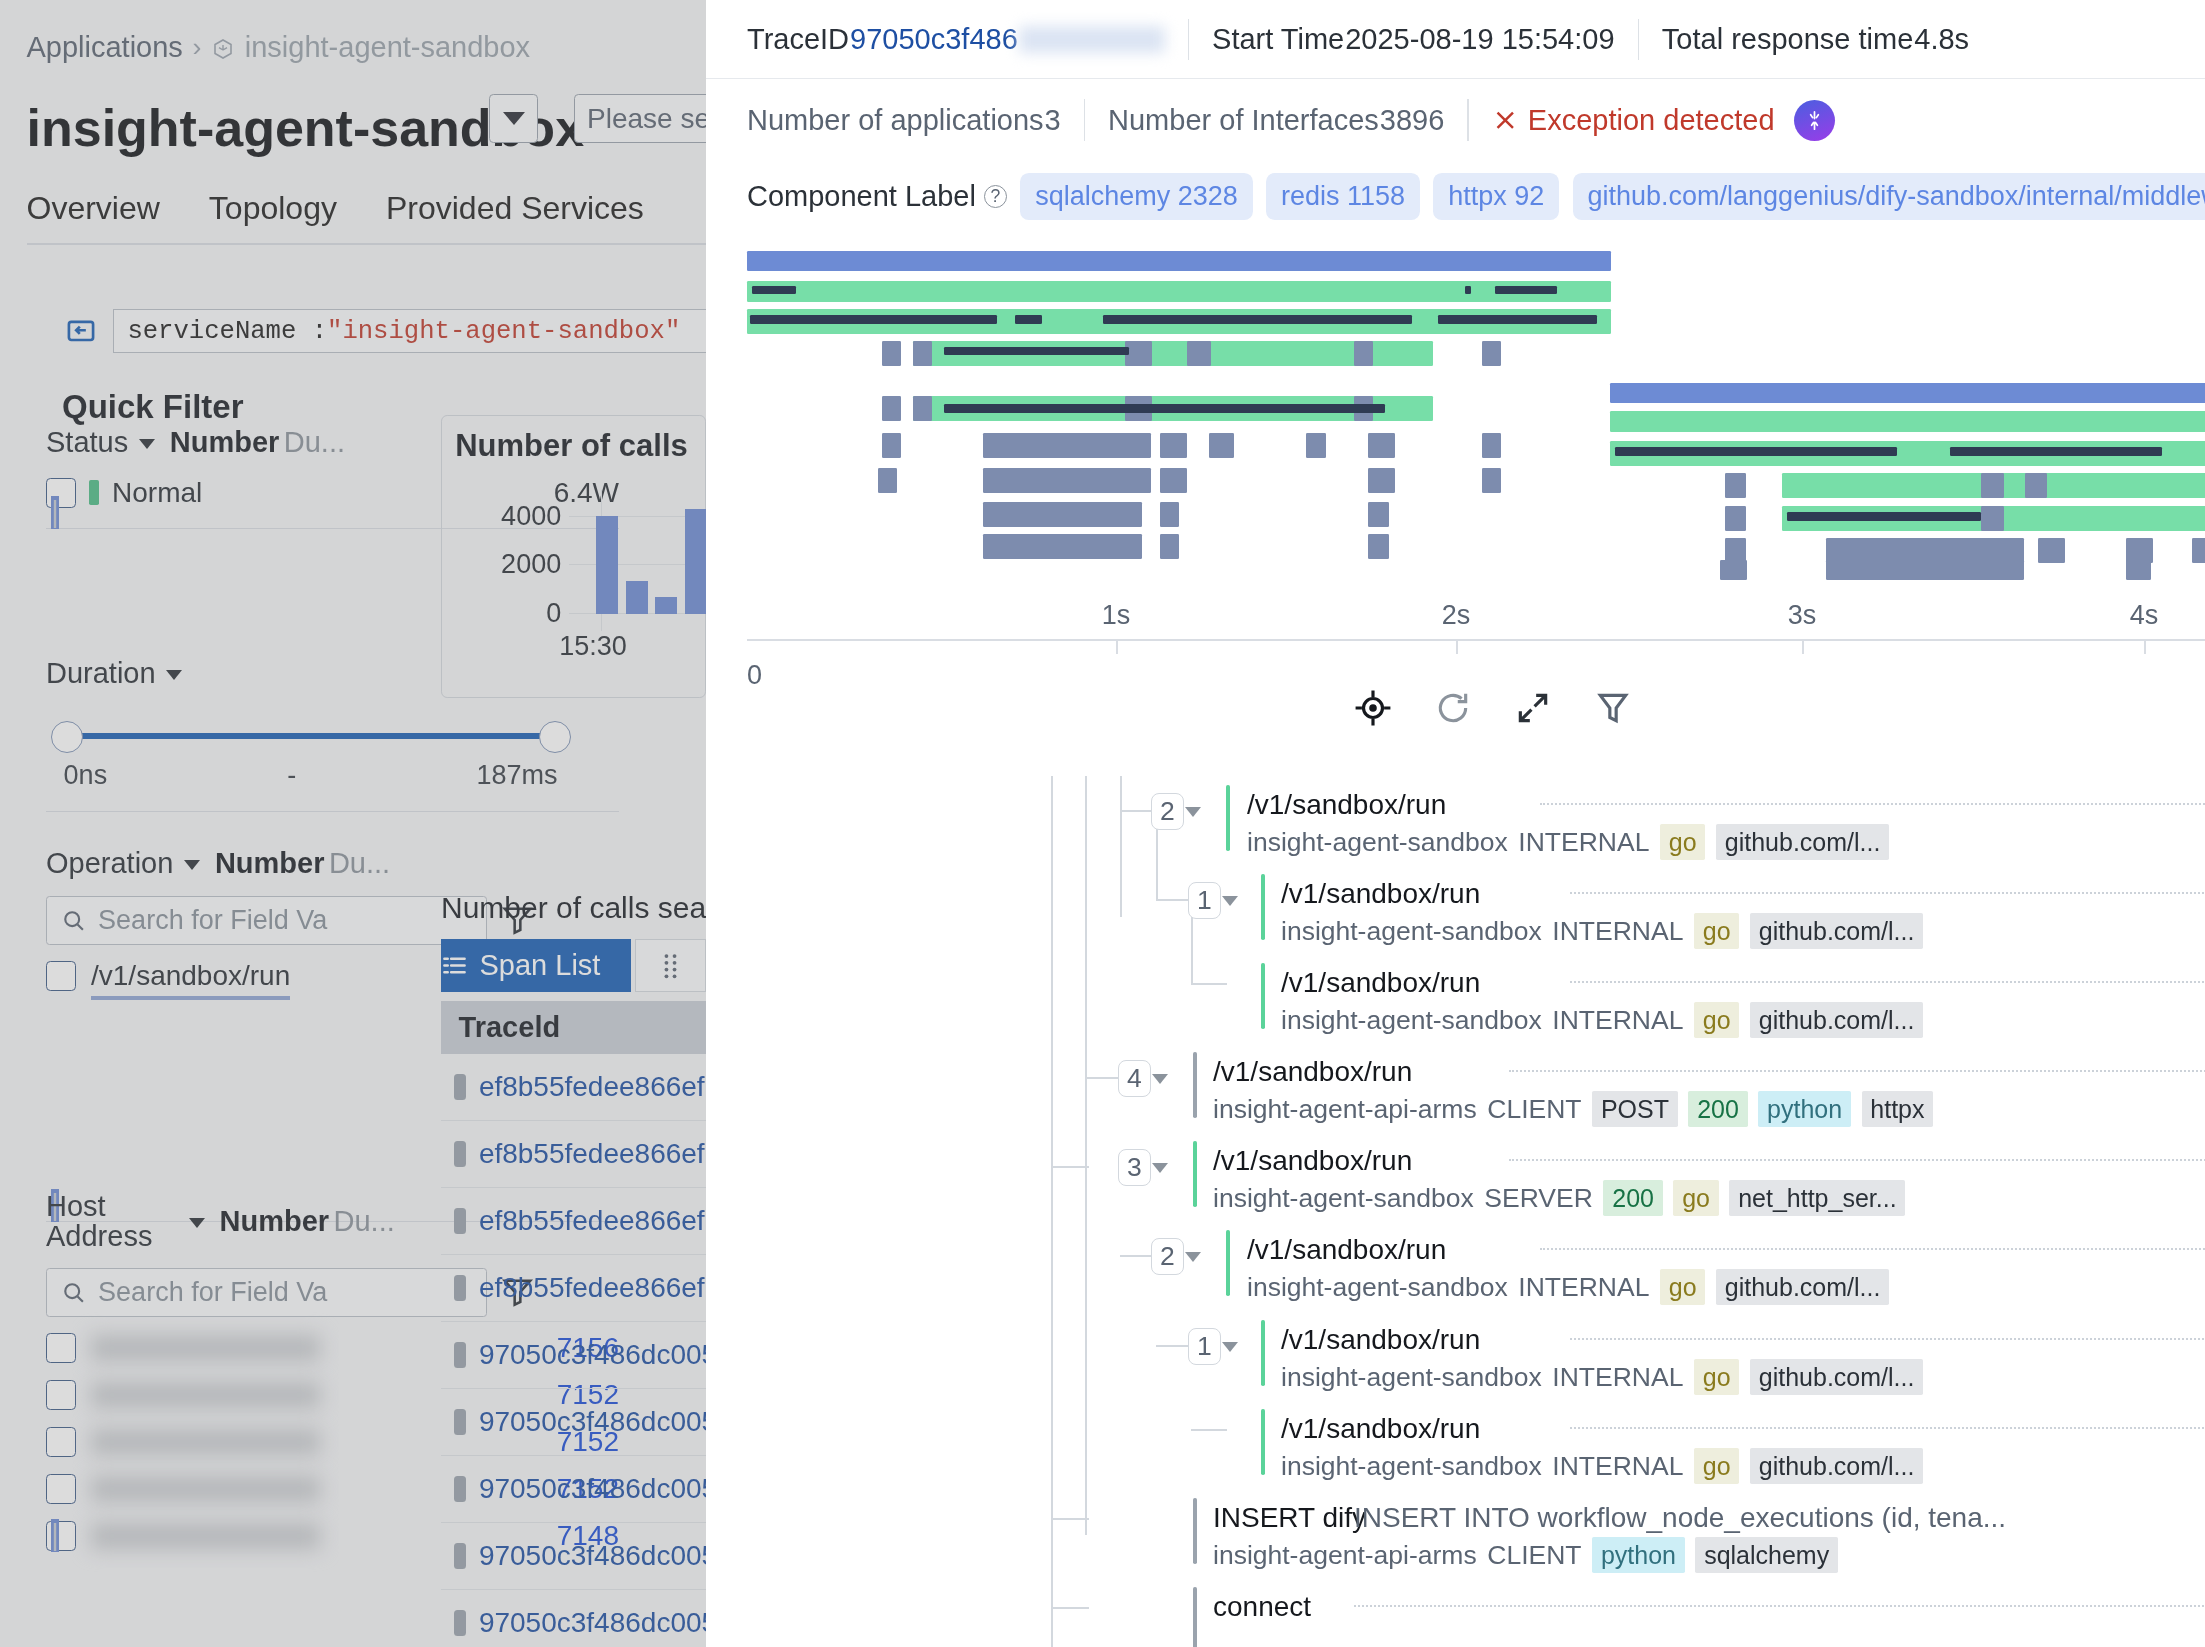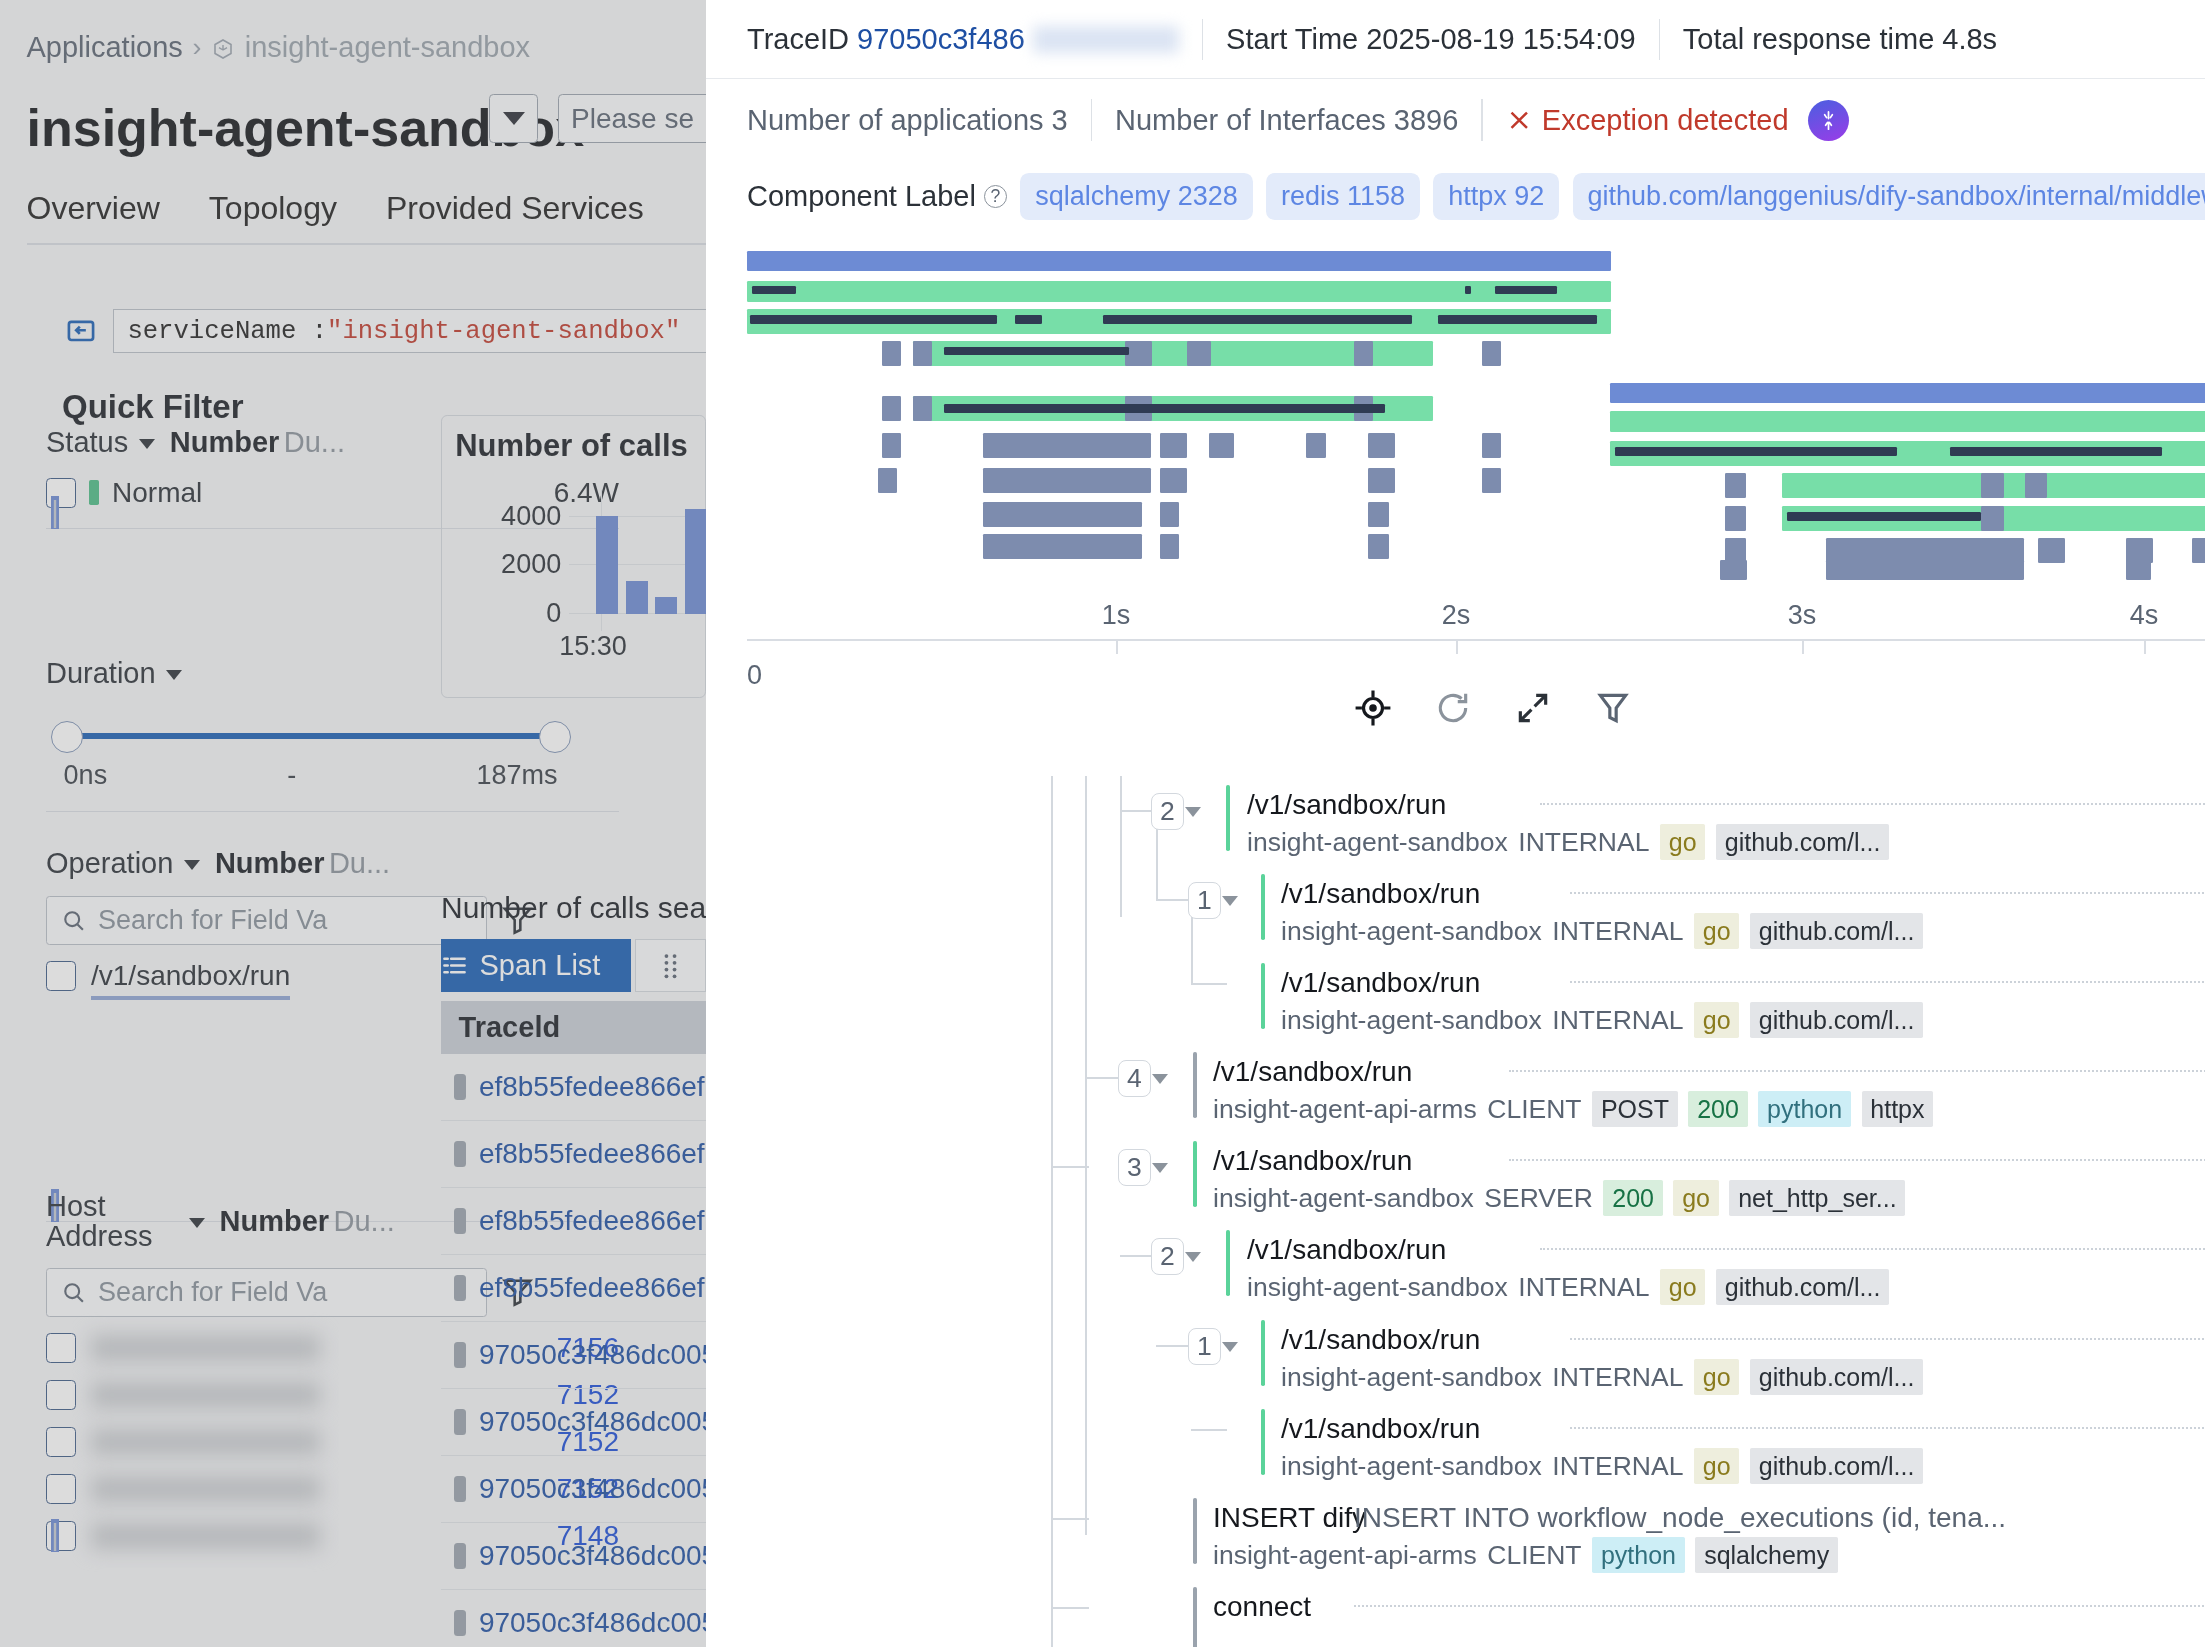--- a/index.html
+++ b/index.html
@@ -29,21 +29,21 @@
   .bc .cube { width:24px;height:24px; display:inline-block;}
   .bc .cur { color:#99a2ab; }
 
   .page-title { position:absolute; left:26.5px; top:98px; font-size:52px; font-weight:700;
                 color:#15181d; white-space:nowrap;}
   .title-dd { position:absolute; left:489px; top:94px; width:49px; height:49px;
               border:1.3px solid #9aa3ad; border-radius:4.4px; background:#fafbfc;
               display:flex; align-items:center; justify-content:center;}
   .caret-dn { width:0;height:0;border-left:11.5px solid transparent;border-right:11.5px solid transparent;
               border-top:13.2px solid #2b2f36;}
-  .title-sel { position:absolute; left:558px; top:94px; width:247px; height:49px;
+  .title-sel { position:absolute; left:574px; top:94px; width:247px; height:49px;
                border:1.3px solid #9aa3ad; border-radius:4.4px; background:#fafbfc;
                display:flex; align-items:center; padding-left:12px;
                font-size:28px; color:#5a6472; white-space:nowrap; overflow:hidden;}
 
   .tabs-row { position:absolute; left:26.5px; top:190px; display:flex; gap:49px; align-items:flex-end;
               font-size:32px; color:#222;}
   .tabs-row .tab { white-space:nowrap; padding-bottom:11.5px; }
   .tabs-underline { position:absolute; left:26.5px; top:243px; width:679px; height:1.8px; background:#d9dde3;}
 
   .query-row { position:absolute; left:62px; top:309px; display:flex; align-items:center; gap:13.2px;}
@@ -111,21 +111,21 @@
                   font-size:29px; font-weight:700; color:#1c2127;}
   .tid-row { position:absolute; left:441px; width:265px; height:67px; display:flex; align-items:center;
              gap:13.2px; padding-left:13.2px; border-bottom:1.3px solid #dfe3e8; }
   .tid-dot { width:11.5px;height:25.6px;background:#9aa3ad;border-radius:3.5px; flex:none;}
   .tid-txt { color:#1e4fa3; font-size:28px; white-space:nowrap; overflow:hidden;}
 
   
   #main { position:absolute; left:706px; top:0; width:1799px; height:1648px; background:#ffffff; }
   .trace-head { display:flex; align-items:center; height:79px; padding-left:41px; font-size:29px;
                 border-bottom:1.3px solid #e6e9ed; position:relative;}
-  .th-item { display:flex; align-items:center; gap:8px; white-space:nowrap; }
+  .th-item { display:flex; align-items:center; gap:1px; white-space:nowrap; }
   .th-label { color:#2b3138; }
   .th-link { color:#1e4fa3; }
   .th-div { width:1.3px; height:41px; background:#dde1e6; margin:0 23px;}
   .blur-inline { display:inline-block; width:146px; height:27px; background:#dbe4f3; filter:blur(7px); border-radius:2.6px; vertical-align:middle;}
 
   .stat-row { display:flex; align-items:center; height:82px; padding-left:41px; font-size:29px; color:#5a6472;}
   .stat-div { width:1.3px; height:42px; background:#dde1e6; margin:0 23px;}
   .exception { display:flex; align-items:center; gap:9.7px; color:#c0392b; white-space:nowrap;}
   .ai-badge { width:41px;height:41px;border-radius:50%;
               background:linear-gradient(160deg,#4a5fe0 0%,#9a3ce8 100%);

